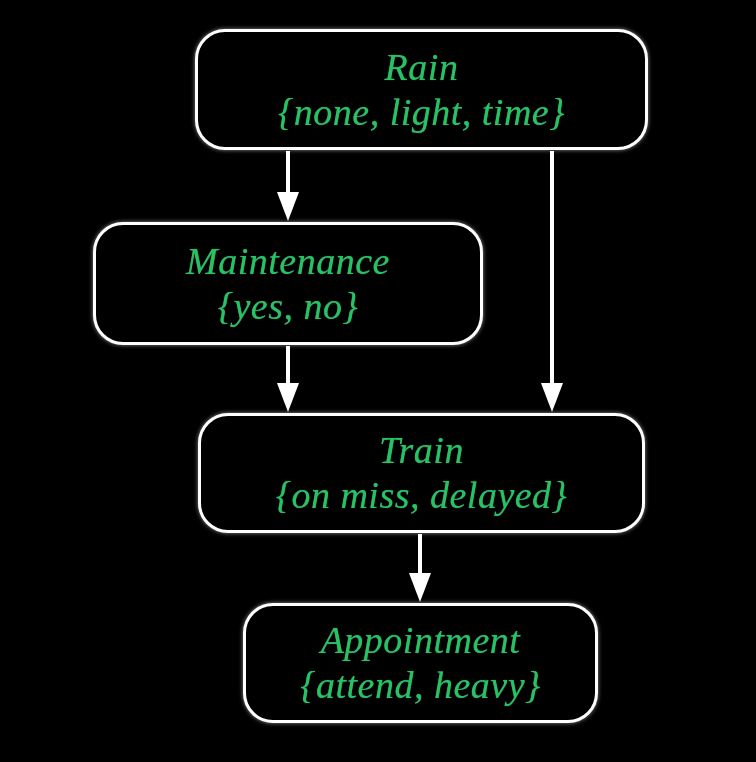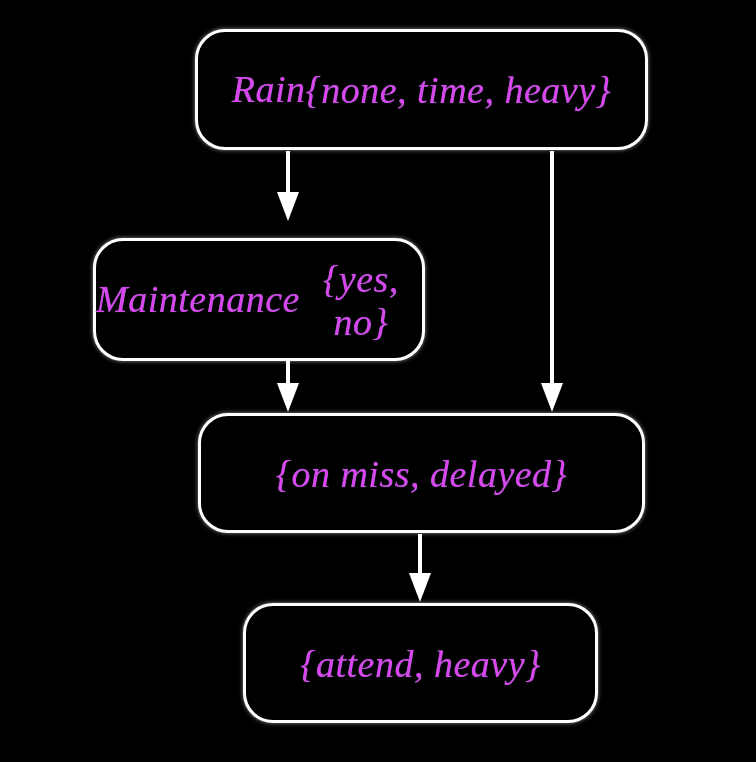--- a/index.html
+++ b/index.html
@@ -16,45 +16,45 @@
     overflow: hidden;
     font-family: "Liberation Serif", "DejaVu Serif", serif;
   }
   .node {
     position: absolute;
     box-sizing: border-box;
     background: #000000;
     border: 3px solid #ffffff;
     border-radius: 30px;
     display: flex;
-    flex-direction: row;
+    flex-direction: column;
     align-items: center;
     justify-content: center;
-    color: #d946ef;
+    color: #22c55e;
     font-style: italic;
     line-height: 1.12;
     text-align: center;
     box-shadow: 0 0 4px rgba(255,255,255,0.55);
     text-shadow: 0 0 1px rgba(180,200,255,0.55);
     user-select: none;
   }
   .node .var-name {
     display: block;
     font-size: 38px;
     letter-spacing: 0.5px;
   }
   .node .var-states {
     display: block;
     font-size: 38px;
     letter-spacing: 0.5px;
     margin-top: 2px;
   }
   
   #node-rain        { left: 195px; top: 29px;  width: 453px; height: 121px; }
-  #node-maintenance { left: 93px;  top: 238px; width: 332px; height: 123px; }
+  #node-maintenance { left: 93px;  top: 222px; width: 390px; height: 123px; }
   #node-train       { left: 198px; top: 413px; width: 447px; height: 120px; }
   #node-appointment { left: 243px; top: 603px; width: 355px; height: 120px; }
 
   .edge-layer {
     position: absolute;
     left: 0;
     top: 0;
     width: 756px;
     height: 762px;
     pointer-events: none;
@@ -91,29 +91,31 @@
     </g>
 
     <g>
       <line class="edge-line" x1="420" y1="534" x2="420" y2="584"></line>
       <polygon class="edge-head" points="420,602 409,573 431,573"></polygon>
     </g>
   </svg>
 
   <div class="node" id="node-rain">
     <span class="var-name">Rain</span>
-    <span class="var-states">{none, time, heavy}</span>
+    <span class="var-states">{none, light, time}</span>
   </div>
 
   <div class="node" id="node-maintenance">
     <span class="var-name">Maintenance</span>
     <span class="var-states">{yes, no}</span>
   </div>
 
   <div class="node" id="node-train">
+    <span class="var-name">Train</span>
     <span class="var-states">{on miss, delayed}</span>
   </div>
 
   <div class="node" id="node-appointment">
+    <span class="var-name">Appointment</span>
     <span class="var-states">{attend, heavy}</span>
   </div>
 
 </div>
 
 </body></html>

